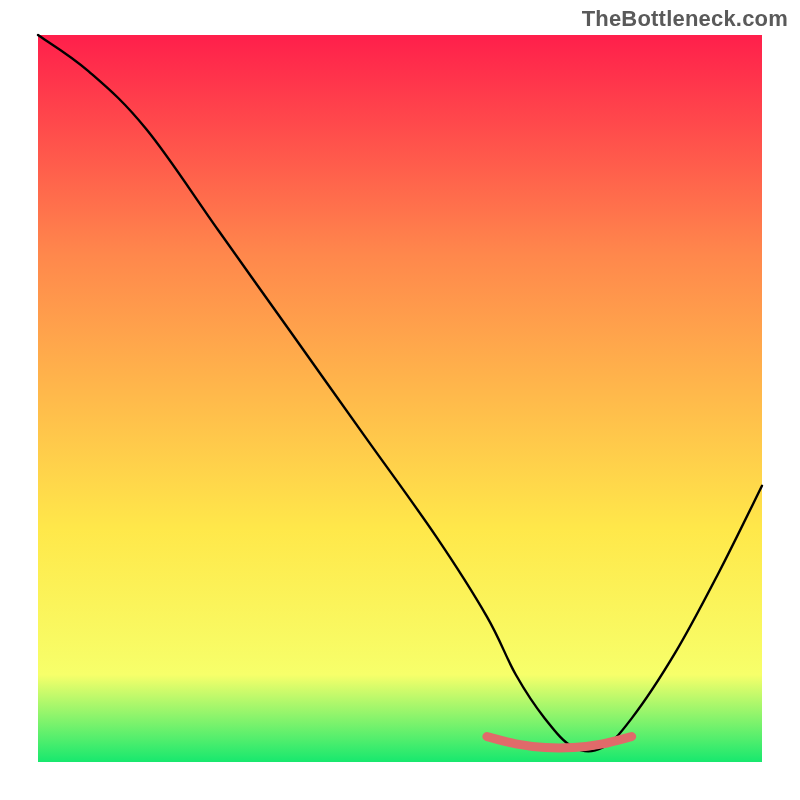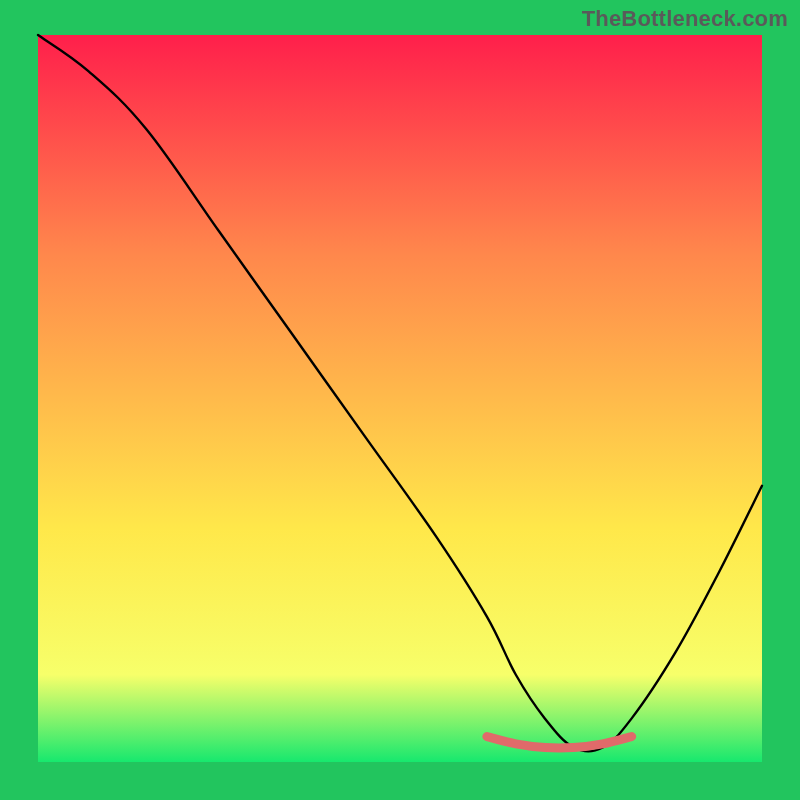--- a/index.html
+++ b/index.html
@@ -8,21 +8,21 @@
     width: 800px;
     height: 800px;
     background: #000;
     overflow: hidden;
     font-family: Arial, Helvetica, sans-serif;
   }
   .frame {
     position: relative;
     width: 800px;
     height: 800px;
-    background: #22c55e;
+    background: #ffffff;
     text-align: right;
   }
   .watermark {
     position: absolute;
     top: 6px;
     right: 12px;
     color: #5a5a5a;
     font-size: 22px;
     font-weight: 600;
     letter-spacing: 0.2px;

